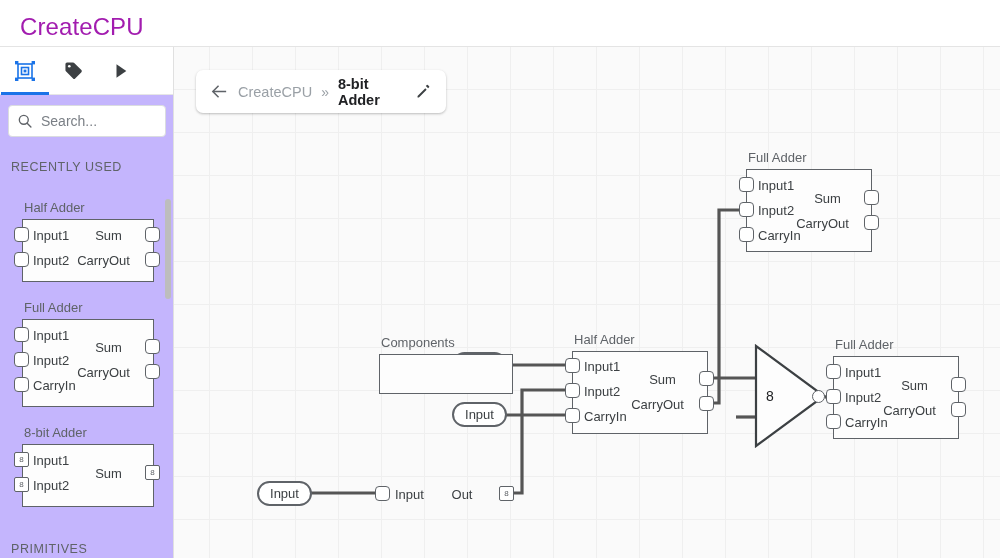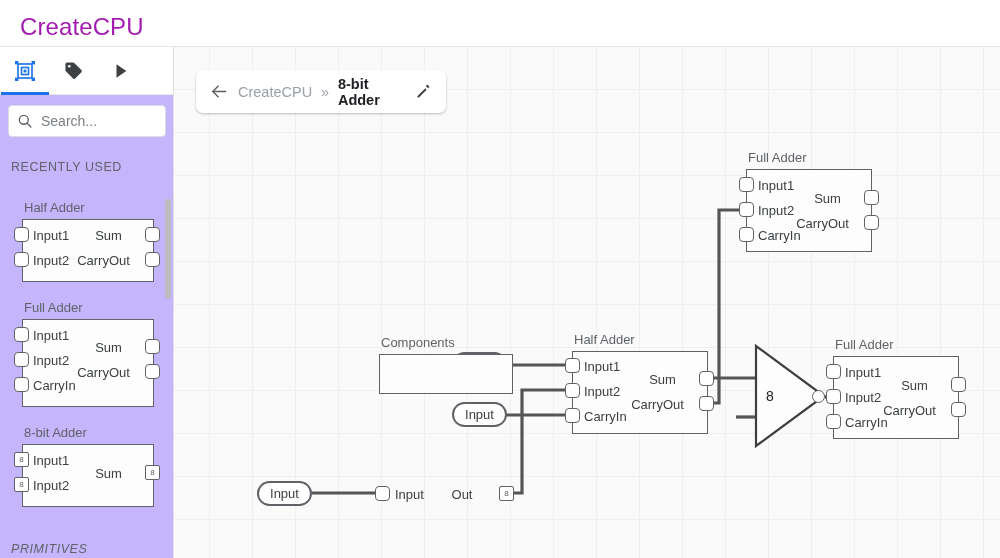--- a/index.html
+++ b/index.html
@@ -196,21 +196,21 @@
       <div class="comp-title" style="left:24px; top:378px;">8-bit Adder</div>
       <div class="comp-body" style="left:22px; top:397px; width:132px; height:63px;"></div>
       <div class="pin bus" style="left:14px; top:405px;">8</div>
       <div class="pin-label" style="left:33px; top:406px;">Input1</div>
       <div class="pin bus" style="left:14px; top:430px;">8</div>
       <div class="pin-label" style="left:33px; top:431px;">Input2</div>
       <div class="pin bus" style="left:145px; top:418px;">8</div>
       <div class="pin-label r" style="left:76px; top:419px; width:65px;">Sum</div>
     </div>
 
-    <div class="section-head" style="top:495px;font-style:italic;">PRIMITIVES</div>
+    <div class="section-head" style="top:495px;">PRIMITIVES</div>
 
     <div class="sb-scroll-track"></div>
     <div class="sb-scroll-thumb"></div>
   </div>
 
   <div class="canvas">
 
     <svg class="wires">
       <g fill="none" stroke="#555555" stroke-width="3.2" stroke-linecap="butt" stroke-linejoin="miter">
 

